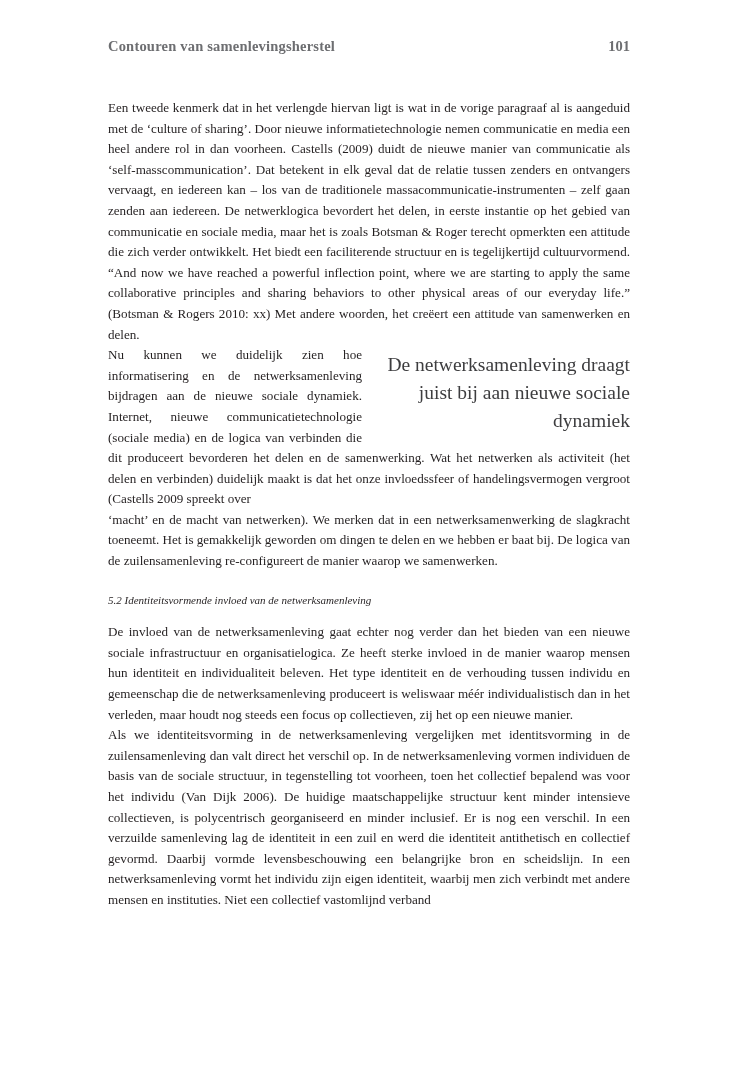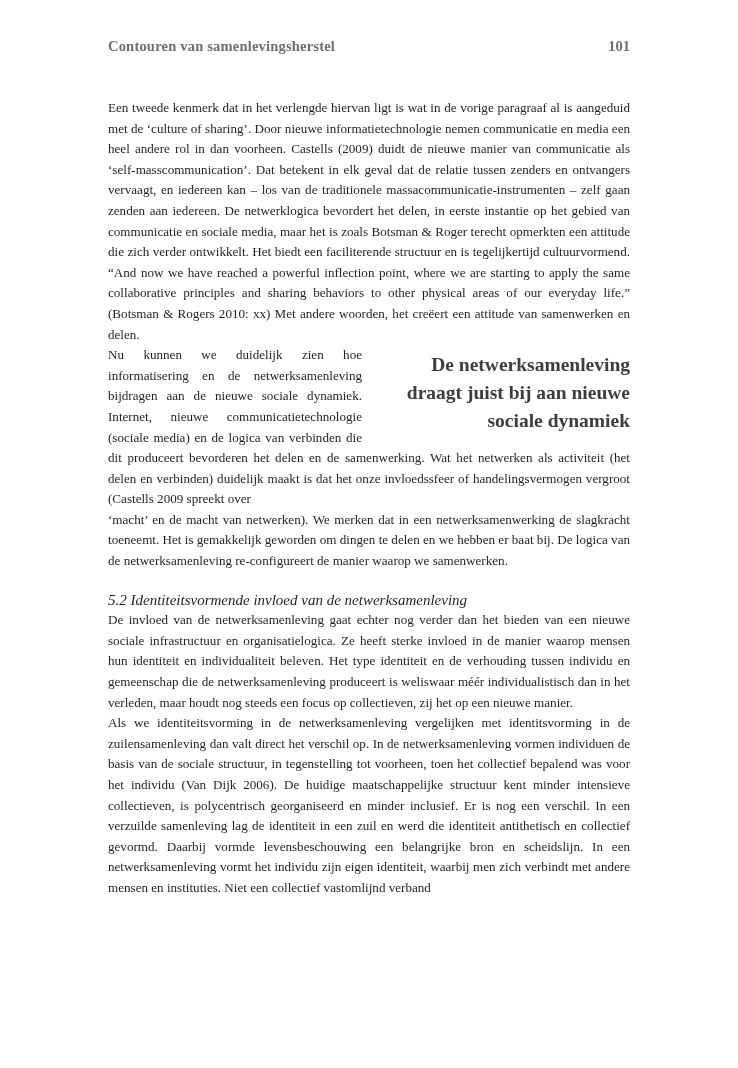--- a/index.html
+++ b/index.html
@@ -54,34 +54,34 @@
   p.body-par {
     margin: 0;
     font-size: 13.1px;
     line-height: 20.6px;
     text-align: justify;
     text-justify: inter-word;
     color: #231f20;
     hyphens: manual;
   }
   .section-head {
-    margin: 18px 0 0 0;
-    font-size: 15px;
+    margin: 18px 0 12px 0;
+    font-size: 11px;
     font-style: italic;
     line-height: 20.6px;
     color: #231f20;
   }
   
   .pullquote {
     float: right;
     width: 250px;
     margin: 6px 0 4px 18px;
     text-align: right;
     font-family: "Liberation Serif", serif;
-    font-weight: bold;
+    font-weight: normal;
     font-size: 19.5px;
     line-height: 28px;
     color: #3d3d3f;
   }
   .clear { clear: both; }
 </style>
 </head>
 <body>
 
 <div class="page">
@@ -92,21 +92,21 @@
   </div>
 
   <div class="content">
 
     <p class="body-par">Een tweede kenmerk dat in het verlengde hiervan ligt is wat in de vorige paragraaf al is aangeduid met de ‘culture of sharing’. Door nieuwe informatietechnologie nemen communicatie en media een heel andere rol in dan voorheen. Castells (2009) duidt de nieuwe manier van communicatie als ‘self-masscommunication’. Dat betekent in elk geval dat de relatie tussen zenders en ontvangers vervaagt, en iedereen kan – los van de traditionele massacommunicatie-instrumenten – zelf gaan zenden aan iedereen. De netwerklogica bevordert het delen, in eerste instantie op het gebied van communicatie en sociale media, maar het is zoals Botsman &amp; Roger terecht opmerkten een attitude die zich verder ontwikkelt. Het biedt een faciliterende structuur en is tegelijkertijd cultuurvormend. “And now we have reached a powerful inflection point, where we are starting to apply the same collaborative principles and sharing behaviors to other physical areas of our everyday life.” (Botsman &amp; Rogers 2010: xx) Met andere woorden, het creëert een attitude van samenwerken en delen.</p>
 
     <div>
       <div class="pullquote">De netwerksamenleving draagt juist bij aan nieuwe sociale dynamiek</div>
       <p class="body-par">Nu kunnen we duidelijk zien hoe informatisering en de netwerksamenleving bijdragen aan de nieuwe sociale dynamiek. Internet, nieuwe communicatietechnologie (sociale media) en de logica van verbinden die dit produceert bevorderen het delen en de samenwerking. Wat het netwerken als activiteit (het delen en verbinden) duidelijk maakt is dat het onze invloedssfeer of handelingsvermogen vergroot (Castells 2009 spreekt over </p>
       <div class="clear"></div>
-      <p class="body-par">‘macht’ en de macht van netwerken). We merken dat in een netwerksamenwerking de slagkracht toeneemt. Het is gemakkelijk geworden om dingen te delen en we hebben er baat bij. De logica van de netwerksamenleving re-configureert de manier waarop we samenwerken.</p>
+      <p class="body-par">‘macht’ en de macht van netwerken). We merken dat in een netwerksamenwerking de slagkracht toeneemt. Het is gemakkelijk geworden om dingen te delen en we hebben er baat bij. De logica van de zuilensamenleving re-configureert de manier waarop we samenwerken.</p>
     </div>
 
     <p class="section-head">5.2 Identiteitsvormende invloed van de netwerksamenleving</p>
 
     <p class="body-par">De invloed van de netwerksamenleving gaat echter nog verder dan het bieden van een nieuwe sociale infrastructuur en organisatielogica. Ze heeft sterke invloed in de manier waarop mensen hun identiteit en individualiteit beleven. Het type identiteit en de verhouding tussen individu en gemeenschap die de netwerksamenleving produceert is weliswaar méér individualistisch dan in het verleden, maar houdt nog steeds een focus op collectieven, zij het op een nieuwe manier.</p>
     <p class="body-par">Als we identiteitsvorming in de netwerksamenleving vergelijken met identitsvorming in de zuilensamenleving dan valt direct het verschil op. In de netwerksamenleving vormen individuen de basis van de sociale structuur, in tegenstelling tot voorheen, toen het collectief bepalend was voor het individu (Van Dijk 2006). De huidige maatschappelijke structuur kent minder intensieve collectieven, is polycentrisch georganiseerd en minder inclusief. Er is nog een verschil. In een verzuilde samenleving lag de identiteit in een zuil en werd die identiteit antithetisch en collectief gevormd. Daarbij vormde levensbeschouwing een belangrijke bron en scheidslijn. In een netwerksamenleving vormt het individu zijn eigen identiteit, waarbij men zich verbindt met andere mensen en instituties. Niet een collectief vastomlijnd verband</p>
 
   </div>
 </div>
 

